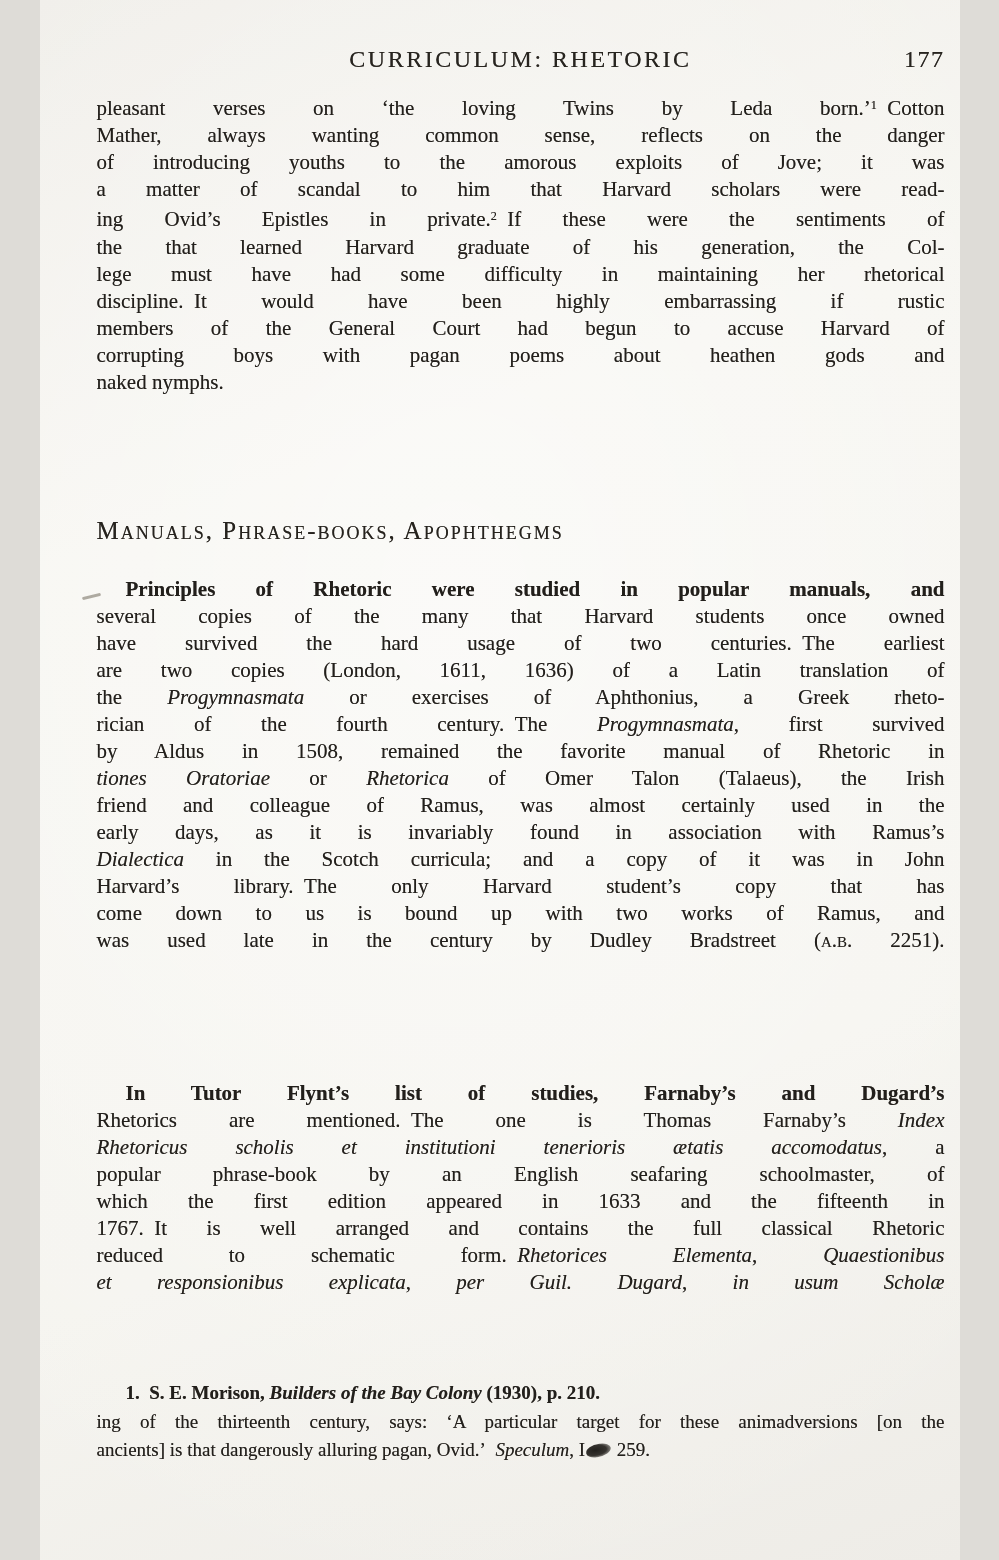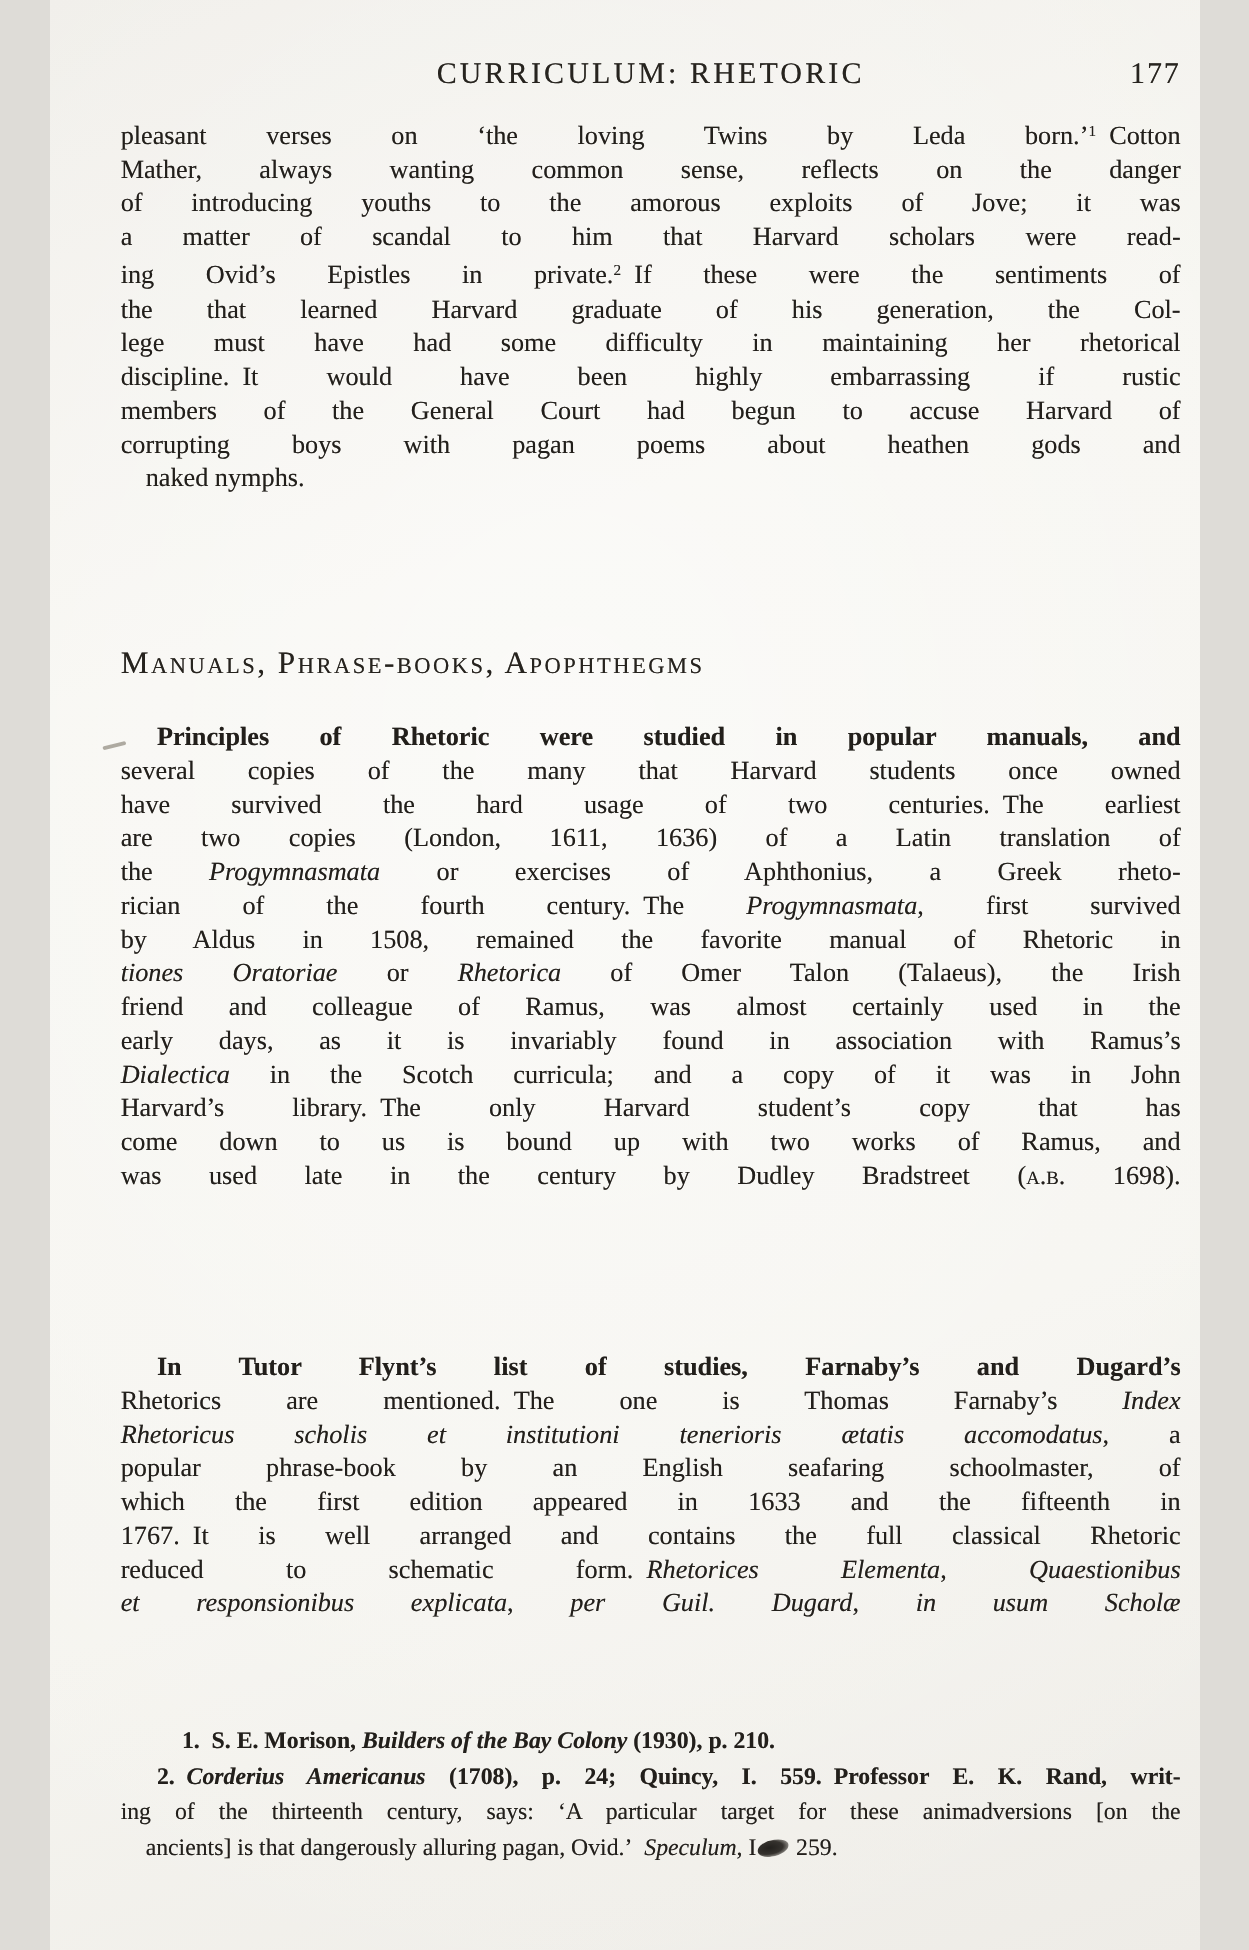--- a/index.html
+++ b/index.html
@@ -25,21 +25,21 @@
   .para{position:absolute;left:57px;width:848px;font-size:21px;line-height:27px;}
   #p1{top:92px;}
   #p2{top:576px;}
   #p3{top:1080px;}
   .section-heading{
     position:absolute;left:57px;top:517px;width:848px;
     text-align:left;font-variant:small-caps;font-size:25px;letter-spacing:2px;color:#26231e;
   }
   #footnotes{top:1379px;font-size:19px;line-height:28.7px;}
   .tline{text-align:justify;text-align-last:justify;}
-  .tline.no-j{text-align-last:left;margin-left:20px;}
+  .tline.no-j{text-align-last:left;}
   .tline.findent{text-indent:29px;font-weight:bold;}
   .run-italic{font-style:italic;}
   .run-sup{font-size:0.58em;vertical-align:0.52em;}
   .run-smallcaps{font-variant:small-caps;}
   .run-smudge{
     display:inline-block;width:25px;height:13px;margin:0 1px -1px 1px;
     background:radial-gradient(ellipse at 38% 45%, #22201d 0%, #35322e 50%, rgba(60,56,50,0.45) 78%, rgba(60,56,50,0) 100%);
     border-radius:58% 42% 60% 40%;
     transform:rotate(-8deg);
   }
@@ -83,33 +83,32 @@
       <div class="tline"><span>are two copies (London, 1611, 1636) of a Latin translation of</span></div>
       <div class="tline"><span>the </span><span class="run-italic">Progymnasmata</span><span> or exercises of Aphthonius, a Greek rheto-</span></div>
       <div class="tline"><span>rician of the fourth century. The </span><span class="run-italic">Progymnasmata</span><span>, first survived</span></div>
       <div class="tline"><span>by Aldus in 1508, remained the favorite manual of Rhetoric in</span></div>
       <div class="tline"><span class="run-italic">tiones Oratoriae</span><span> or </span><span class="run-italic">Rhetorica</span><span> of Omer Talon (Talaeus), the Irish</span></div>
       <div class="tline"><span>friend and colleague of Ramus, was almost certainly used in the</span></div>
       <div class="tline"><span>early days, as it is invariably found in association with Ramus’s</span></div>
       <div class="tline"><span class="run-italic">Dialectica</span><span> in the Scotch curricula; and a copy of it was in John</span></div>
       <div class="tline"><span>Harvard’s library. The only Harvard student’s copy that has</span></div>
       <div class="tline"><span>come down to us is bound up with two works of Ramus, and</span></div>
-      <div class="tline"><span>was used late in the century by Dudley Bradstreet (</span><span class="run-smallcaps">a.b.</span><span> 1698).</span></div>
+      <div class="tline"><span>was used late in the century by Dudley Bradstreet (</span><span class="run-smallcaps">a.b.</span><span> 2251).</span></div>
     </div>
 
   <div id="p3" class="para">
       <div class="tline findent"><span>In Tutor Flynt’s list of studies, Farnaby’s and Dugard’s</span></div>
       <div class="tline"><span>Rhetorics are mentioned. The one is Thomas Farnaby’s </span><span class="run-italic">Index</span></div>
       <div class="tline"><span class="run-italic">Rhetoricus scholis et institutioni tenerioris ætatis accomodatus</span><span>, a</span></div>
       <div class="tline"><span>popular phrase-book by an English seafaring schoolmaster, of</span></div>
       <div class="tline"><span>which the first edition appeared in 1633 and the fifteenth in</span></div>
       <div class="tline"><span>1767. It is well arranged and contains the full classical Rhetoric</span></div>
       <div class="tline"><span>reduced to schematic form. </span><span class="run-italic">Rhetorices Elementa</span><span>, </span><span class="run-italic">Quaestionibus</span></div>
       <div class="tline"><span class="run-italic">et responsionibus explicata</span><span>, </span><span class="run-italic">per Guil. Dugard</span><span>, </span><span class="run-italic">in usum Scholæ</span></div>
     </div>
 
   <div id="footnotes" class="para">
       <div class="tline no-j findent"><span>1. S. E. Morison, </span><span class="run-italic">Builders of the Bay Colony</span><span> (1930), p. 210.</span></div>
-      <div class="tline findent"><span>2. </span><span class="run-italic">Corderius Americanus</span><span> (1708), p. 24; Quincy, I. 559. Professor E. K. Rand, writ-</span></div>
       <div class="tline"><span>ing of the thirteenth century, says: ‘A particular target for these animadversions [on the</span></div>
       <div class="tline no-j"><span>ancients] is that dangerously alluring pagan, Ovid.’ </span><span class="run-italic">Speculum</span><span>, I</span><span class="run-smudge"></span><span> 259.</span></div>
     </div>
 </div>
 
 </body></html>

